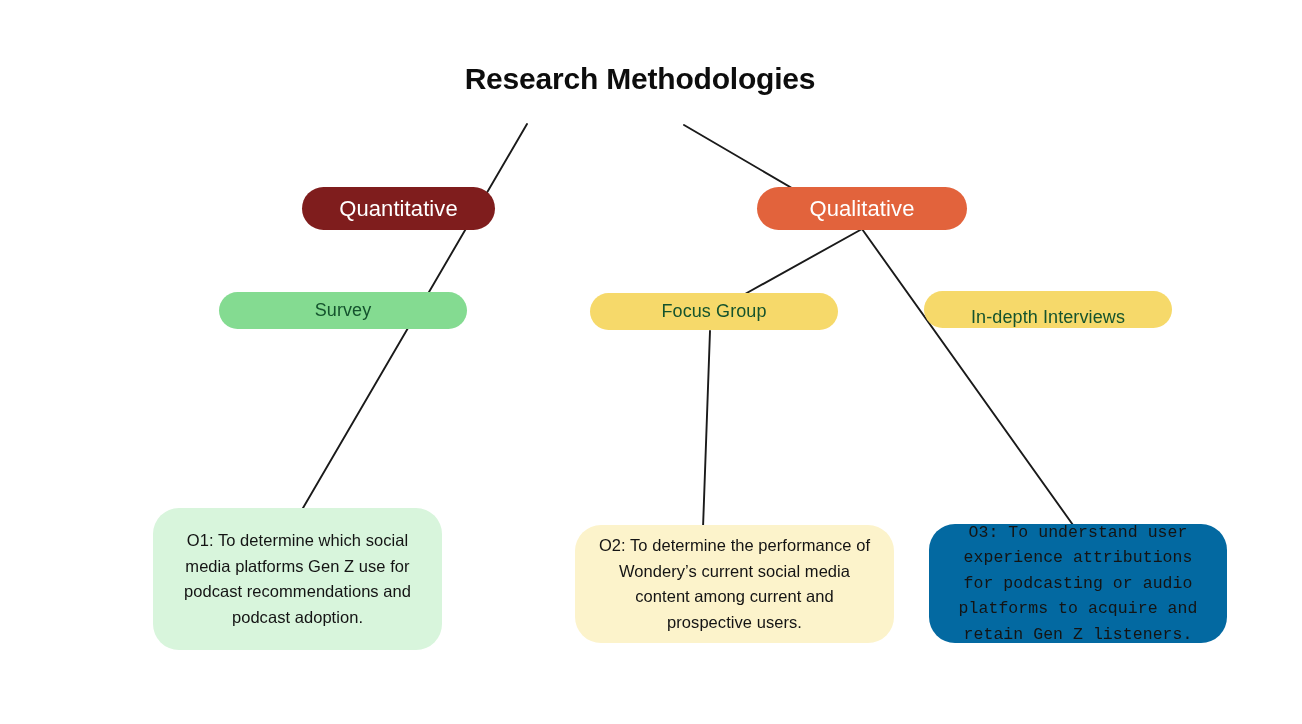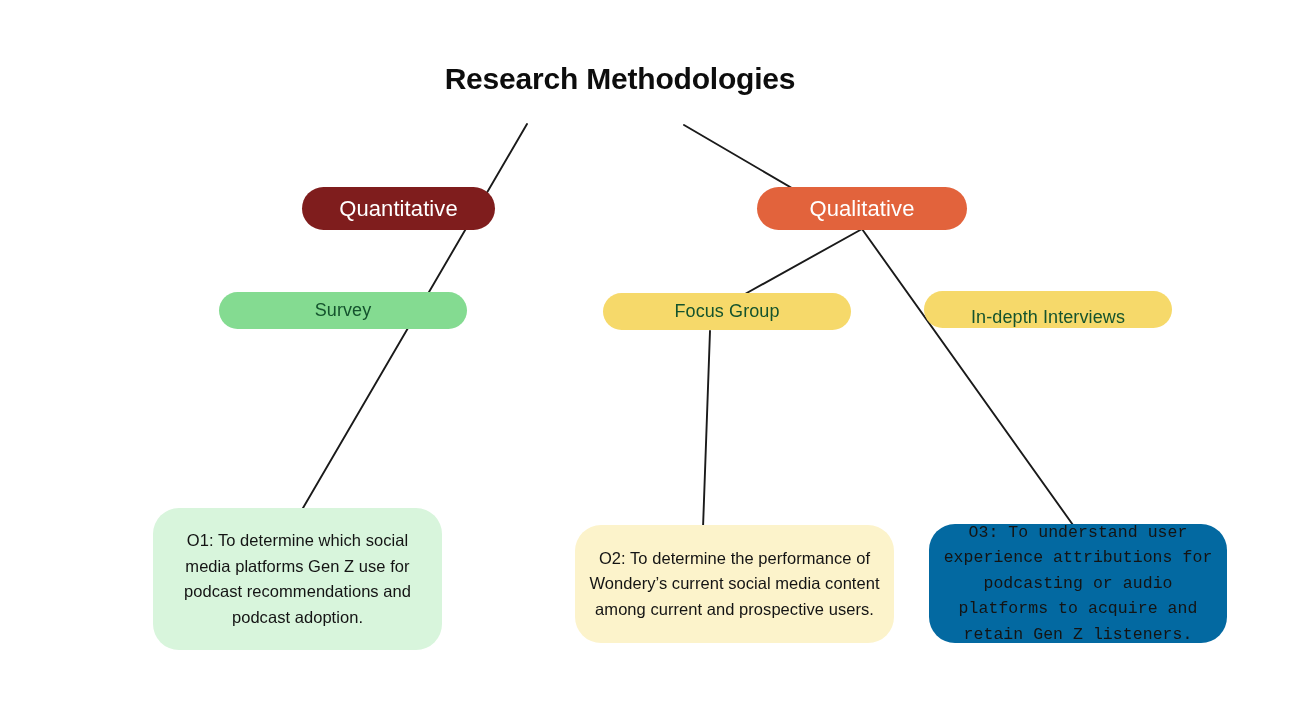--- a/index.html
+++ b/index.html
@@ -40,45 +40,46 @@
     position: absolute;
     left: 0;
     top: 62px;
     width: 1240px;
     text-align: center;
     font-size: 30px;
     font-weight: 700;
     letter-spacing: -0.2px;
     color: #0d0d0d;
     z-index: 2;
+    padding-left: 20px;
   }
   .level1 {
     height: 43px;
     font-size: 22px;
     color: #ffffff;
     letter-spacing: 0.1px;
   }
   .level2 {
     height: 37px;
     font-size: 18px;
     color: #14532d;
     letter-spacing: 0.1px;
   }
   .objective {
     border-radius: 26px;
-    padding: 10px 9px;
+    padding: 10px 22px;
     font-size: 16.5px;
     line-height: 25.5px;
     color: #141414;
     letter-spacing: 0.05px;
   }
   #n-quantitative { left: 302px; top: 187px; width: 193px; background: #7f1d1d; }
   #n-qualitative  { left: 757px; top: 187px; width: 210px; background: #e2633c; }
   #n-survey       { left: 219px; top: 292px; width: 248px; background: #84db91; }
-  #n-focus-group  { left: 603px; top: 293px; width: 248px; background: #f6d96a; }
+  #n-focus-group  { left: 590px; top: 293px; width: 248px; background: #f6d96a; }
   #n-interviews   { left: 924px; top: 291px; width: 248px; background: #f6d96a; align-items: flex-end; }
   #o1 { left: 153px; top: 508px; width: 289px; height: 142px; background: #d8f5dc; }
   #o2 { left: 575px; top: 525px; width: 319px; height: 118px; background: #fcf3cb; }
   #o3 { left: 929px; top: 524px; width: 298px; height: 119px; background: #0369a1; font-family: Liberation Mono, monospace; }
 </style>
 </head>
 <body>
 
 <div id="canvas">
 

